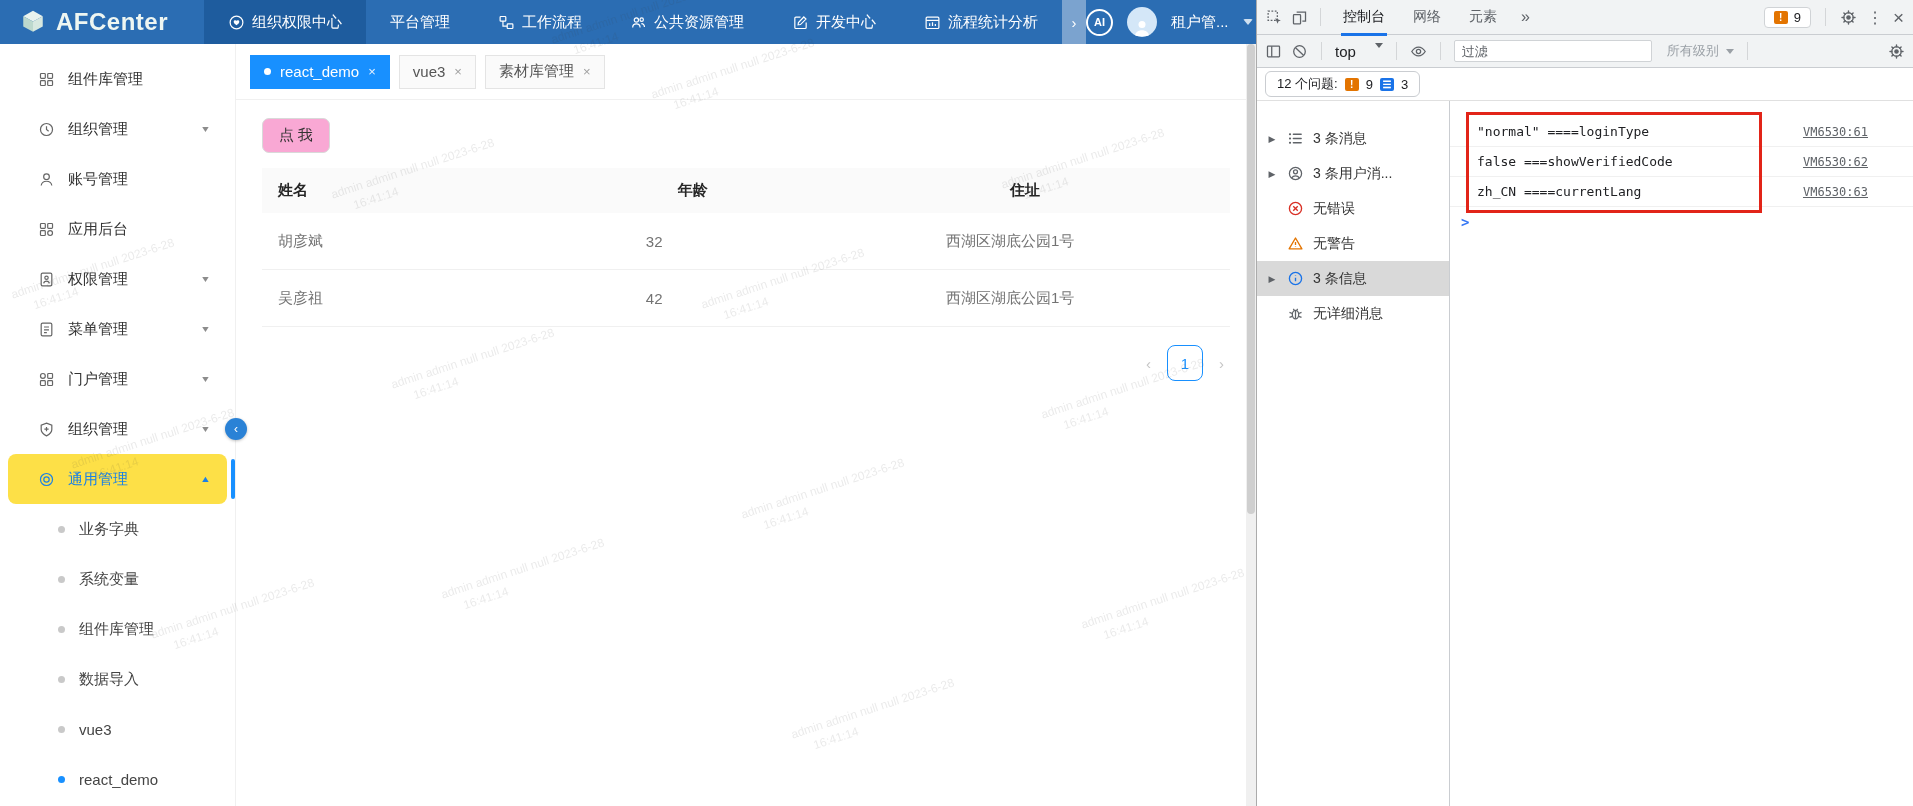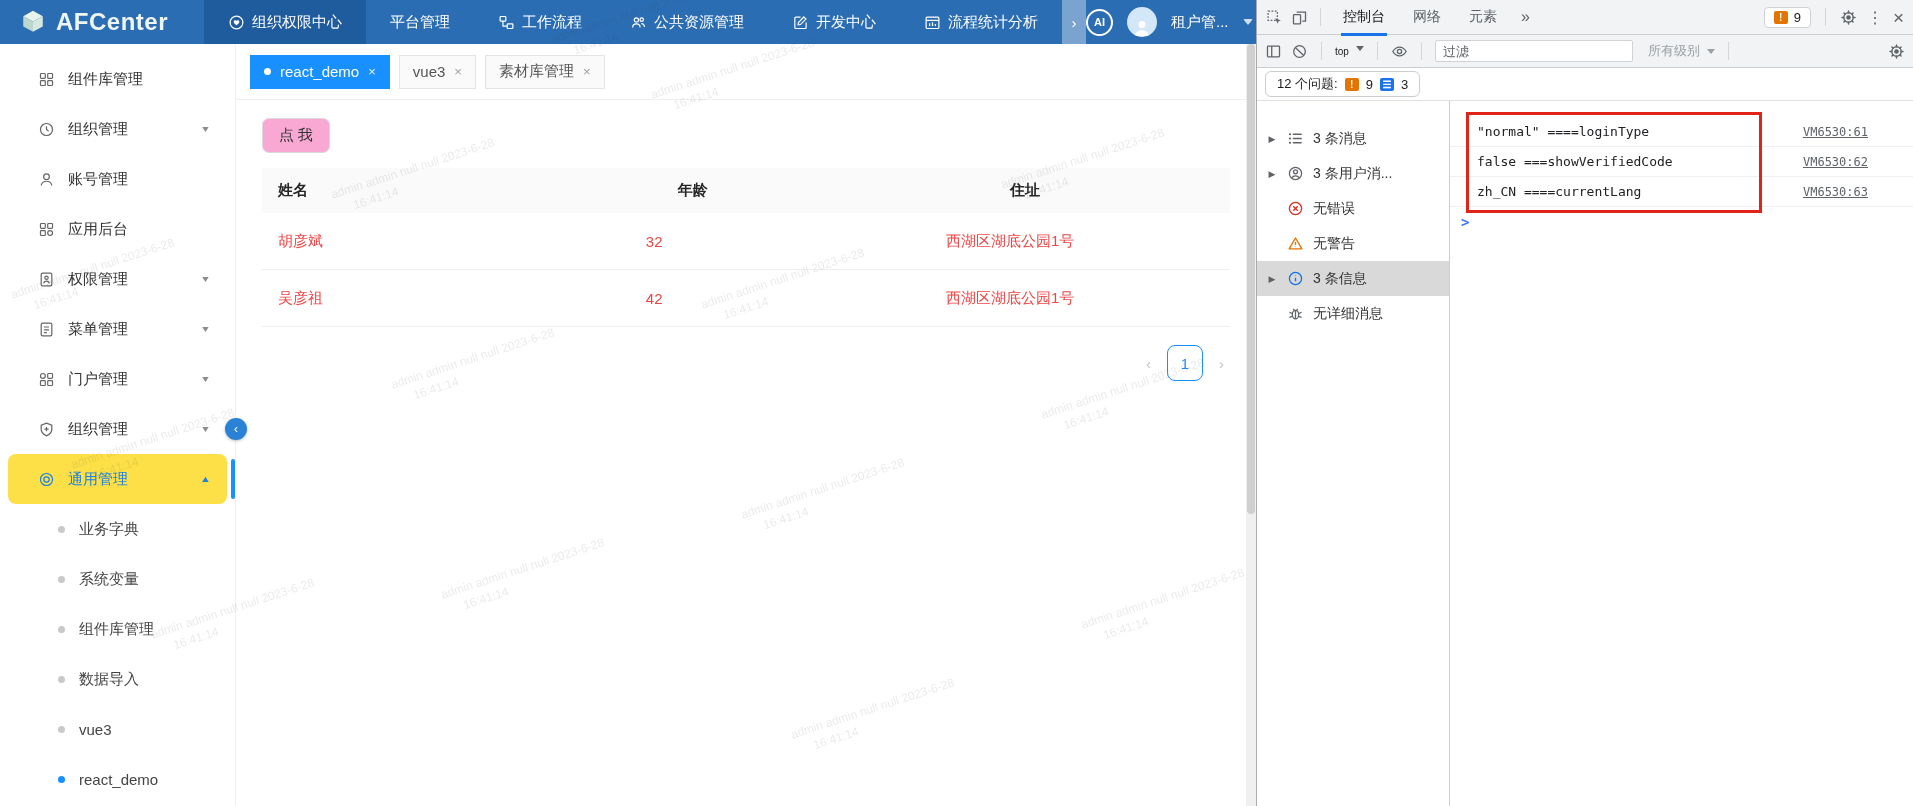--- a/index.html
+++ b/index.html
@@ -46,21 +46,21 @@
   .tab.active { background:#1890ff; border-color:#1890ff; color:#fff; }
   .tab.active .tab-x { color:#e8f2ff; }
   .tab-dot { width:7px; height:7px; border-radius:50%; background:#fff; }
 
   .content { padding:18px 26px; position:relative; }
   .btn { display:inline-block; background:#f9a8d4; border:1px solid #d9d9d9; border-radius:7px; padding:7px 16px; font-size:15px; color:#333; cursor:pointer;font-family:Liberation Serif, serif; }
   .table { margin-top:15px; }
   .t-head { display:grid; grid-template-columns:38% 31% 31%; background:#fafafa; height:45px; align-items:center; font-weight:bold; color:#262626;gap:32px; }
   .t-head > div { padding:0 16px; position:relative; }
   .t-head > div + div::before { content:""; position:absolute; left:0; top:14px; bottom:14px; width:1px; background:#e8e8e8; }
-  .t-row { display:grid; grid-template-columns:38% 31% 31%; height:57px; align-items:center; border-bottom:1px solid #f0f0f0; color:#ef4444; }
+  .t-row { display:grid; grid-template-columns:38% 31% 31%; height:57px; align-items:center; border-bottom:1px solid #f0f0f0; color:#737373; }
   .t-row > div { padding:0 16px; }
   .pagination { display:flex; justify-content:flex-end; align-items:center; gap:16px; margin-top:18px; padding-right:6px; }
   .pg-arrow { color:#c5c5c5; font-size:15px; cursor:pointer; }
   .pg-num { width:36px; height:36px; border:1px solid #1890ff; color:#1890ff; border-radius:8px; display:flex; align-items:center; justify-content:center; font-size:15px; cursor:pointer; background:#fff; }
 
   .app-scrollbar { position:absolute; right:0; top:44px; bottom:0; width:10px; background:#f0f0f0; z-index:30; }
   .app-scrollbar .thumb { position:absolute; top:0; left:1px; width:8px; height:470px; background:#cfcfcf; border-radius:4px; }
 
   
   .wm-layer { position:absolute; inset:0; pointer-events:none; z-index:40; overflow:hidden; }
@@ -84,21 +84,21 @@
   .bubble { width:14px; height:13px; border-radius:2px; color:#fff; font-size:10px; font-weight:bold; display:flex; align-items:center; justify-content:center; position:relative; }
   .bubble.orange { background:#e37400; }
   .bubble.blue { background:#1a73e8; }
   .bubble.orange::after, .bubble.blue::after { content:""; position:absolute; left:2px; bottom:-3px; border-left:4px solid transparent; border-right:0 solid transparent; border-top:4px solid inherit; }
   .bubble.orange::after { border-top-color:#e37400; }
   .bubble.blue::after { border-top-color:#1a73e8; }
   .kebab { font-size:16px; color:#5f6368; cursor:pointer; }
   .dt-close { font-size:19px; color:#5f6368; cursor:pointer; line-height:1; }
 
   .dt-row2 { height:33px; flex:none; background:#f1f3f4; border-bottom:1px solid #cacdd1; display:flex; align-items:center; gap:9px; padding:0 8px; }
-  .ctx-select { display:flex; align-items:flex-start; gap:7px; color:#202124; font-size:10px; cursor:pointer; }
+  .ctx-select { display:flex; align-items:flex-start; gap:19px; color:#202124; font-size:15px; cursor:pointer; }
   .caret-grey { width:0; height:0; border-left:4px solid transparent; border-right:4px solid transparent; border-top:5px solid #5f6368; }
   .filter-input { height:22px; width:198px; border:1px solid #d0d3d6; border-radius:2px; background:#fff; font-size:13px; padding:0 7px; color:#202124; outline:none; font-family:"Liberation Sans",sans-serif; }
   .filter-input::placeholder { color:#5f6368; }
   .levels { display:flex; align-items:center; gap:7px; color:#9aa0a6; font-size:13px; cursor:default; margin-left:6px; white-space:nowrap; }
 
   .dt-row3 { height:33px; flex:none; background:#fff; border-bottom:1px solid #e0e0e0; display:flex; align-items:center; padding:0 8px; }
   .issues-btn { display:flex; align-items:center; gap:7px; border:1px solid #cacdd1; border-radius:6px; padding:3px 11px; font-size:13px; color:#202124; cursor:pointer; background:#fff; }
 
   .dt-content { flex:1; display:flex; min-height:0; }
   .console-sidebar { width:193px; flex:none; border-right:1px solid #cacdd1; padding-top:20px; background:#fff; }

